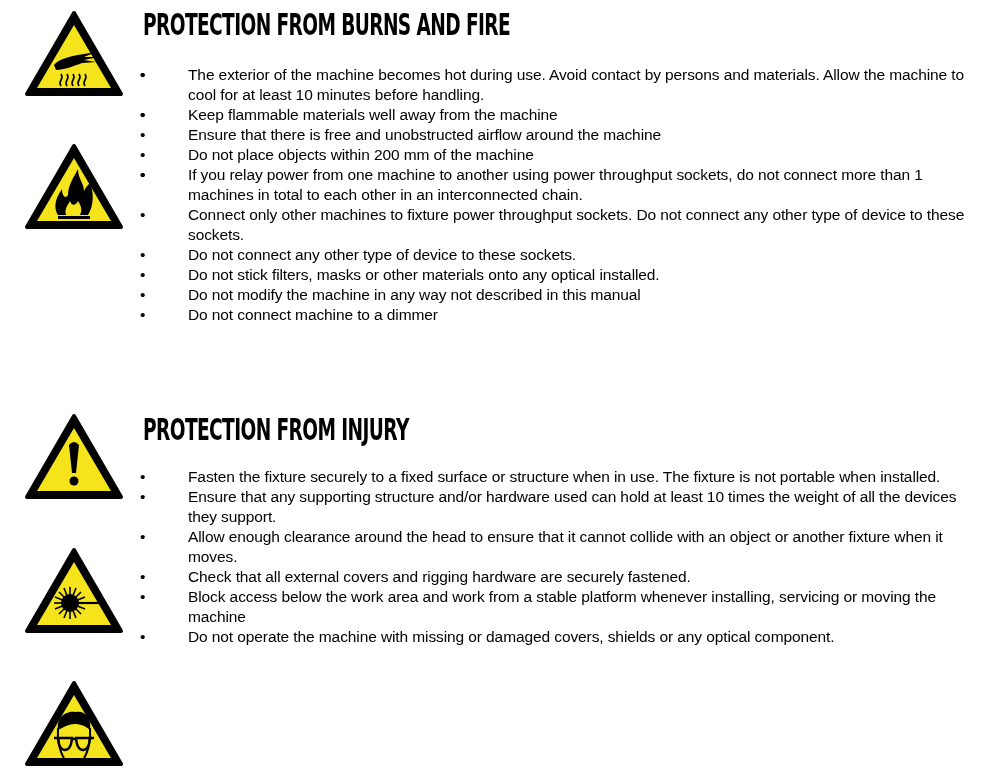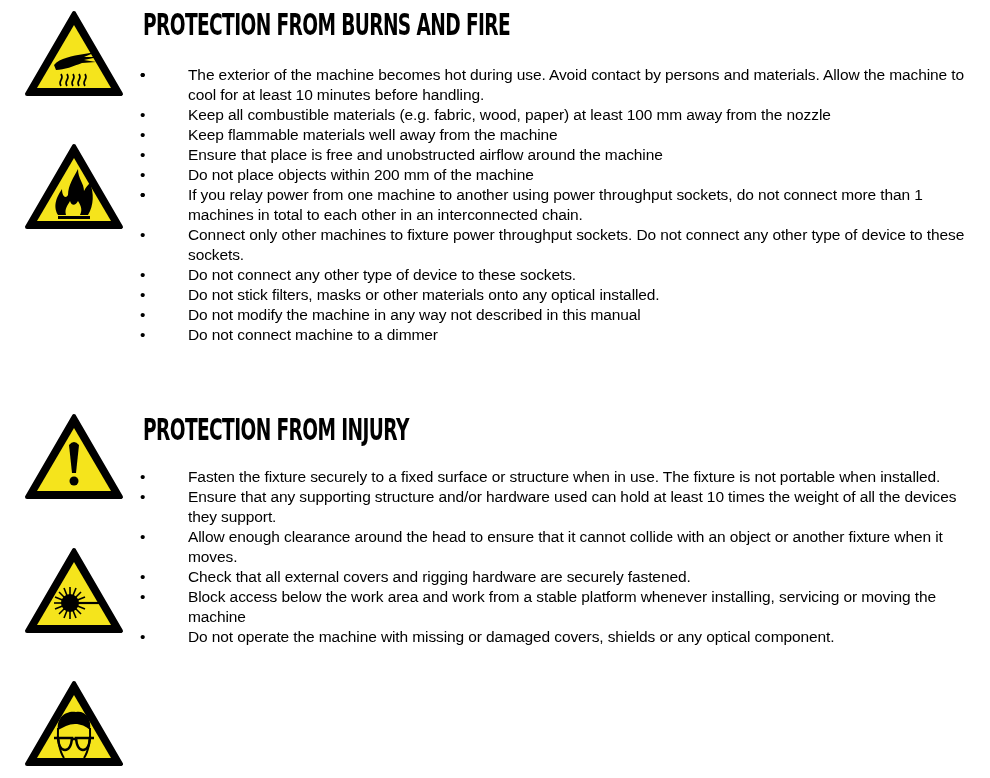--- a/index.html
+++ b/index.html
@@ -81,23 +81,23 @@
       <line x1="30" y1="58" x2="34" y2="58"></line>
         <line x1="66" y1="58" x2="70" y2="58"></line>
     </g>
   </svg>
 </div>
 
 <h1 class="heading" style="top:10px;">PROTECTION FROM BURNS AND FIRE</h1>
 <ul class="list" style="top:65px;">
   <li><span class="bullet">•</span></li>
   <li><span class="bullet">•</span><span>The exterior of the machine becomes hot during use. Avoid contact by persons and materials. Allow the machine to cool for at least 10 minutes before handling.</span></li>
-  <li><span class="bullet">•</span><span>Keep all combustible materials (e.g. fabric, wood, paper) at least 100 mm  away from the nozzle</span></li>
+  <li><span class="bullet">•</span></li>
   <li><span class="bullet">•</span><span>Keep flammable materials well away from the machine</span></li>
-  <li><span class="bullet">•</span><span>Ensure that place is free and unobstructed airflow around the machine</span></li>
+  <li><span class="bullet">•</span><span>Ensure that there is free and unobstructed airflow around the machine</span></li>
   <li><span class="bullet">•</span><span>Do not place objects within 200 mm  of the machine</span></li>
   <li><span class="bullet">•</span></li>
   <li><span class="bullet">•</span><span>If you relay power from one machine to another using power throughput sockets, do not connect more than 1 machines in total to each other in an interconnected chain.</span></li>
   <li><span class="bullet">•</span><span>Connect only other machines to fixture power throughput sockets. Do not connect any other type of device to these sockets.</span></li>
   <li><span class="bullet">•</span><span>Do not connect any other type of device to these sockets.</span></li>
   <li><span class="bullet">•</span><span>Do not stick filters, masks or other materials onto any optical installed.</span></li>
   <li><span class="bullet">•</span><span>Do not modify the machine in any way not described in this manual</span></li>
   <li><span class="bullet">•</span><span>Do not connect machine to a dimmer</span></li>
 </ul>
 

